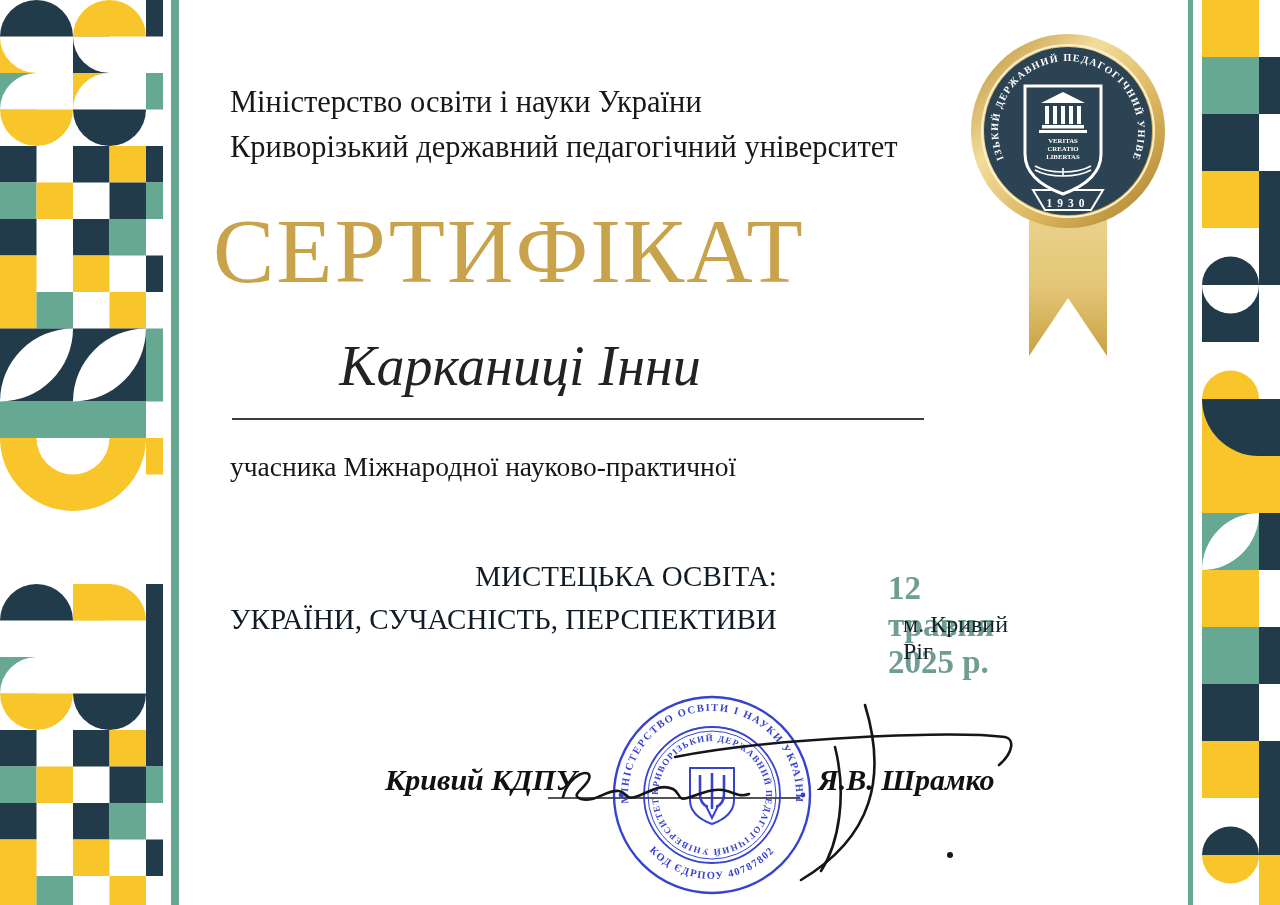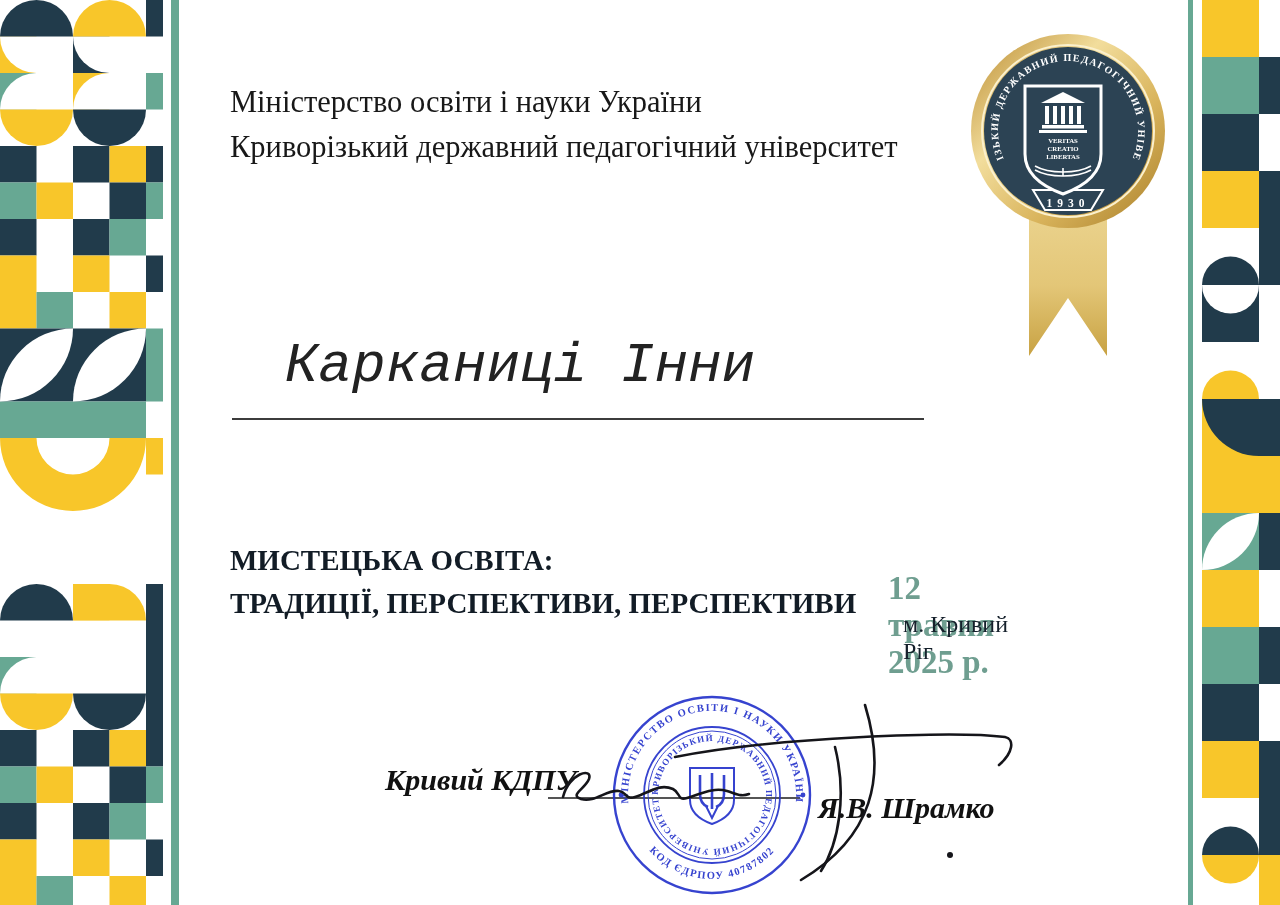--- a/index.html
+++ b/index.html
@@ -20,29 +20,29 @@
   #rule-right{left:1188px;width:5px;}
 
   .fN{fill:var(--c-navy)} .fY{fill:var(--c-yellow)} .fT{fill:var(--c-teal)} .fW{fill:#fff}
   .sB{stroke:var(--c-stamp_blue);fill:none}
   .stampTxt{fill:var(--c-stamp_blue);font-family:"Liberation Serif",serif;font-weight:bold;}
 
   #ministry-block{left:230px;top:80px;font-size:30.5px;line-height:45px;color:#181818;}
   #certificate-title{left:213px;top:196px;font-size:92px;line-height:110px;color:var(--c-gold);
       letter-spacing:2px;font-weight:400;}
   #recipient-name{left:200px;top:334px;width:640px;text-align:center;font-size:56px;
-      font-family:Liberation Mono, monospace;font-style:italic;color:#222;}
+      font-family:Liberation Serif, serif;font-style:italic;color:#222;}
   #name-underline{left:232px;top:418px;width:692px;height:2px;background:#3c3c3c;}
   #award-text{left:230px;top:447px;font-size:27.5px;line-height:39px;color:#171717;}
-  #conference-title{left:230px;top:539px;font-size:29px;line-height:43px;font-weight:700;color:#121C26;}
+  #conference-title{left:230px;top:555px;font-size:29px;line-height:43px;font-weight:400;color:#121C26;text-align:right;}
   #event-date{left:888px;top:570px;font-size:33px;font-weight:700;color:var(--c-date_teal);}
   #event-city{left:903px;top:611px;font-size:24px;font-weight:400;color:#15202B;}
 
   #rector-label{left:385px;top:763px;font-size:30px;font-weight:700;font-style:italic;color:#111;}
-  #rector-name{left:818px;top:763px;font-size:30px;font-weight:700;font-style:italic;color:#111;margin-top:28px;}
+  #rector-name{left:818px;top:763px;font-size:30px;font-weight:700;font-style:italic;color:#111;}
   #signature-line{left:548px;top:797px;width:252px;height:1.5px;background:#555;}
 
   #medal-svg{left:963px;top:26px;}
   #stamp-svg{left:605px;top:688px;opacity:.92;}
   #sig-svg{left:535px;top:685px;}
 </style>
 </head>
 <body>
 
 <div id="page">
@@ -158,30 +158,32 @@
   </svg>
 
   <div id="rule-left" class="abs rule"></div>
   <div id="rule-right" class="abs rule"></div>
 
   <div id="ministry-block" class="abs">
     <div>Міністерство освіти і науки України</div>
     <div>Криворізький державний педагогічний університет</div>
   </div>
 
+  <div id="certificate-title" class="abs">СЕРТИФІКАТ</div>
 
   <div id="recipient-name" class="abs">Карканиці Інни</div>
   <div id="name-underline" class="abs"></div>
 
   <div id="award-text" class="abs">
+    <div>учасника Міжнародної науково-практичної</div>
   </div>
 
   <div id="conference-title" class="abs">
     <div>МИСТЕЦЬКА ОСВІТА:</div>
-    <div>ТРАДИЦІЇ, ПЕРСПЕКТИВИ, ПЕРСПЕКТИВИ</div>
+    <div>УКРАЇНИ, СУЧАСНІСТЬ, ПЕРСПЕКТИВИ</div>
   </div>
 
   <div id="event-date" class="abs">12 травня 2025 р.</div>
   <div id="event-city" class="abs">м. Кривий Ріг</div>
 
   <svg id="medal-svg" class="abs" width="210" height="340" viewBox="0 0 210 340">
     <defs>
       <linearGradient id="gmetal" x1="0" y1="0" x2="1" y2="1">
         <stop offset="0" stop-color="#B98A2F"></stop>
           <stop offset="0.35" stop-color="#F2DD9C"></stop>

